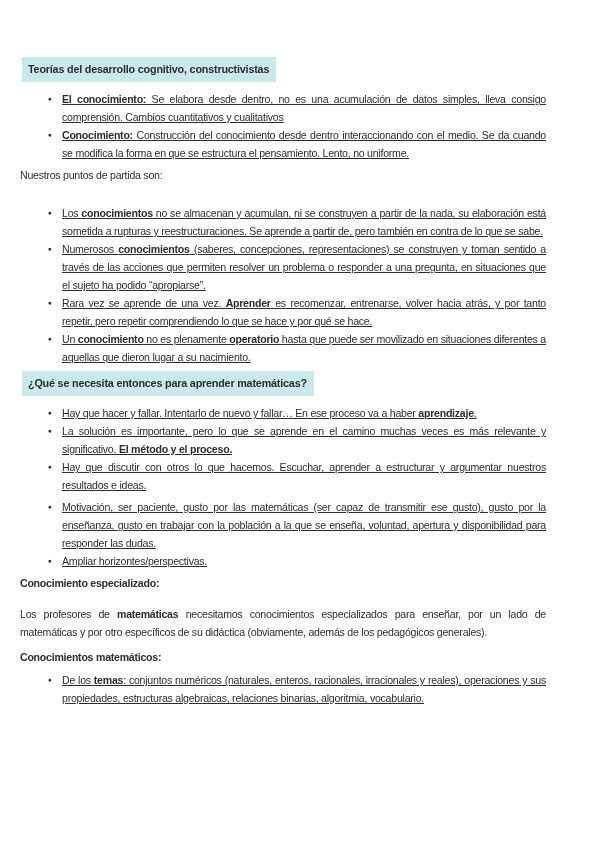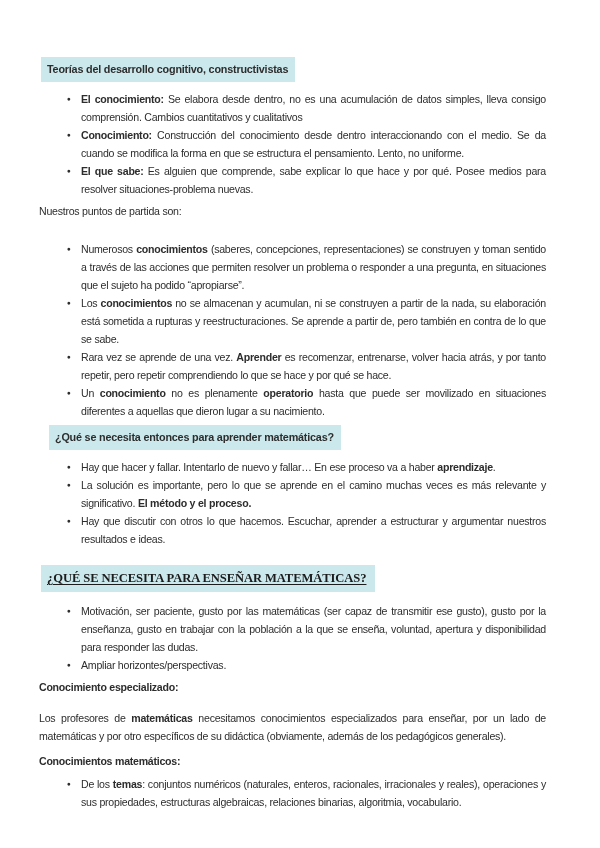--- a/index.html
+++ b/index.html
@@ -6,39 +6,39 @@
     --hl:#cbe8ec;
     --body:#2d2d2d;
     --bigh:#1c1c1c;
     --bg:#ffffff;
   }
   *{box-sizing:border-box;}
   html,body{margin:0;padding:0;background:var(--bg);}
   body{width:600px;height:848px;overflow:hidden;}
   .sheet{
     width:600px;height:620px;
-    padding:57px 54px 0 39px;
+    padding:57px 54px 0 20px;
     font-family:"Liberation Sans","DejaVu Sans",sans-serif;
     font-size:10.6px;
     line-height:18px;
     letter-spacing:-0.25px;
     color:var(--body);
     text-align:justify;
   }
   .hwrap{text-align:left;}
   .hl-heading{
     display:inline-block;
     background:var(--hl);
     font-weight:bold;
     font-size:10.8px;
     padding:3px 7px 4px 6px;
     margin:0 0 8px 2px;
     letter-spacing:-0.2px;
   }
-  .h2wrap{margin:5px 8px 0;}
+  .h2wrap{margin:5px 0 0;}
   .h3wrap{margin:17px 0 10px;}
   .big-heading{
     display:inline-block;
     background:var(--hl);
     font-family:"Liberation Serif","DejaVu Serif",serif;
     font-size:12.6px;
     font-weight:bold;
     color:var(--bigh);
     letter-spacing:-0.1px;
     text-decoration:underline;
@@ -47,20 +47,21 @@
     padding:4px 9px 5px 6px;
     margin:0 0 0 2px;
   }
   ul.blist{
     list-style:none;
     margin:0 0 4px;
     padding:0 0 0 42px;
   }
   ul.blist li{
     position:relative;
+    text-decoration:underline;
   }
   ul.blist li::before{
     content:"\25CF";
     position:absolute;
     left:-14px;
     top:0;
     font-size:6.5px;
     line-height:18px;
     color:var(--body);
   }
@@ -75,43 +76,39 @@
 <body>
 
 <div class="sheet">
 
   <div class="hwrap">
     <span class="hl-heading">Teorías del desarrollo cognitivo, constructivistas</span>
   </div>
   <ul class="blist">
     <li><b>El conocimiento:</b> Se elabora desde dentro, no es una acumulación de datos simples, lleva consigo comprensión. Cambios cuantitativos y cualitativos</li>
     <li><b>Conocimiento:</b> Construcción del conocimiento desde dentro interaccionando con el medio. Se da cuando se modifica la forma en que se estructura el pensamiento. Lento, no uniforme.</li>
-    <li><b>El que sabe:</b> Es alguien que comprende, sabe explicar lo que hace y por qué. Posee medios para resolver situaciones-problema nuevas.</li>
   </ul>
 
   <p class="intro gap-before">Nuestros puntos de partida son:</p>
   <ul class="blist">
+    <li>Los <b>conocimientos</b> no se almacenan y acumulan, ni se construyen a partir de la nada, su elaboración está sometida a rupturas y reestructuraciones. Se aprende a partir de, pero también en contra de lo que se sabe.</li>
     <li>Numerosos <b>conocimientos</b> (saberes, concepciones, representaciones) se construyen y toman sentido a través de las acciones que permiten resolver un problema o responder a una pregunta, en situaciones que el sujeto ha podido “apropiarse”.</li>
-    <li>Los <b>conocimientos</b> no se almacenan y acumulan, ni se construyen a partir de la nada, su elaboración está sometida a rupturas y reestructuraciones. Se aprende a partir de, pero también en contra de lo que se sabe.</li>
     <li>Rara vez se aprende de una vez. <b>Aprender</b> es recomenzar, entrenarse, volver hacia atrás, y por tanto repetir, pero repetir comprendiendo lo que se hace y por qué se hace.</li>
     <li>Un <b>conocimiento</b> no es plenamente <b>operatorio</b> hasta que puede ser movilizado en situaciones diferentes a aquellas que dieron lugar a su nacimiento.</li>
   </ul>
 
   <div class="hwrap h2wrap">
     <span class="hl-heading">¿Qué se necesita entonces para aprender matemáticas?</span>
   </div>
   <ul class="blist">
     <li>Hay que hacer y fallar. Intentarlo de nuevo y fallar…  En ese proceso va a haber <b>aprendizaje</b>.</li>
     <li>La solución es importante, pero lo que se aprende en el camino muchas veces es más relevante y significativo. <b>El método y el proceso.</b></li>
     <li>Hay que discutir con otros lo que hacemos. Escuchar, aprender a estructurar y argumentar nuestros resultados e ideas.</li>
   </ul>
 
-  <div class="hwrap h3wrap">
-    <span class="big-heading">¿QUÉ SE NECESITA PARA ENSEÑAR MATEMÁTICAS?</span>
-  </div>
   <ul class="blist">
     <li>Motivación, ser paciente, gusto por las matemáticas (ser capaz de transmitir ese gusto), gusto por la enseñanza, gusto en trabajar con la población a la que se enseña, voluntad, apertura y disponibilidad para responder las dudas.</li>
     <li>Ampliar horizontes/perspectivas.</li>
   </ul>
 
   <p class="bold-label gap-before">Conocimiento especializado:</p>
   <p class="body-par">Los profesores de <b>matemáticas</b> necesitamos conocimientos especializados para enseñar, por un lado de matemáticas y por otro específicos de su didáctica (obviamente, además de los pedagógicos  generales).</p>
 
   <p class="bold-label gap-before">Conocimientos matemáticos:</p>
   <ul class="blist gap-before">

